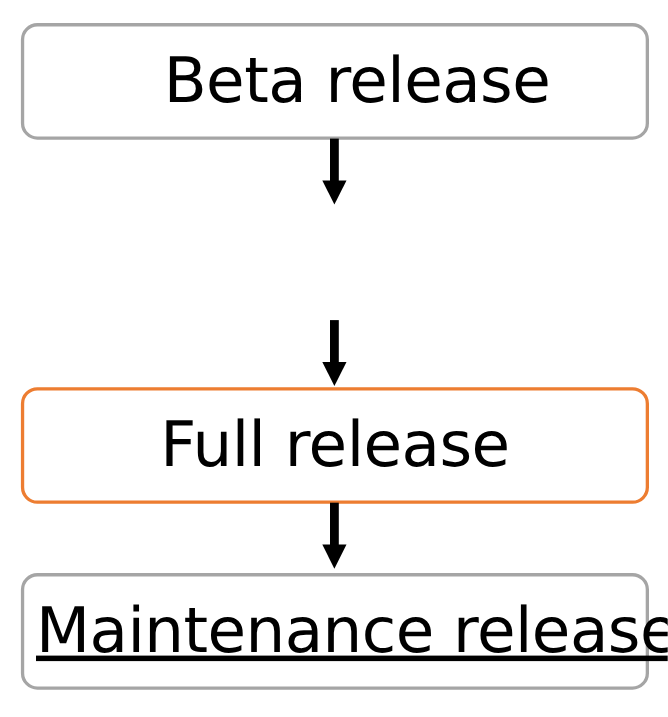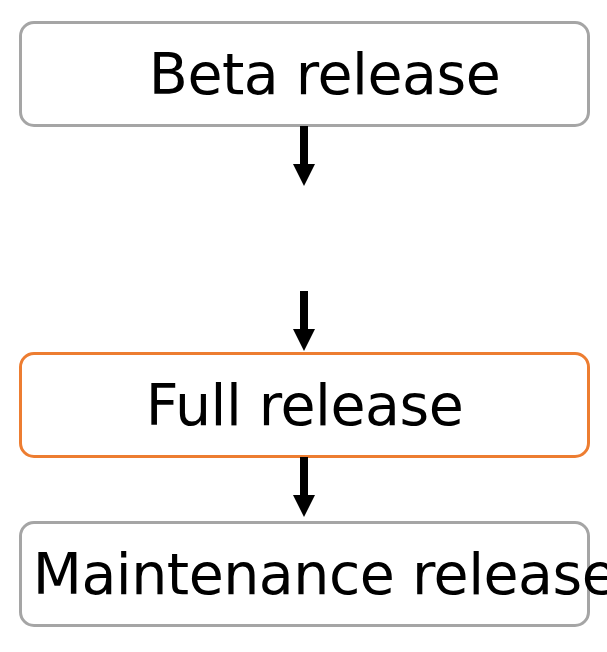--- a/index.html
+++ b/index.html
@@ -109,17 +109,17 @@
 
   <div class="flow-node highlight node-3" style="border-color: rgb(237, 125, 49);">
     <span class="node-label">Full release</span>
   </div>
 
   <div class="flow-arrow arrow-3">
     <div class="arrow-shaft"></div>
     <div class="arrow-head"></div>
   </div>
 
-  <div class="flow-node neutral node-4" style="border-color: rgb(165, 165, 165);">
+  <div class="flow-node neutral node-4" style="border-color: rgb(165, 165, 165); text-decoration: underline;">
     <span class="node-label">Maintenance release</span>
   </div>
 
 </div>
 
 </body></html>

